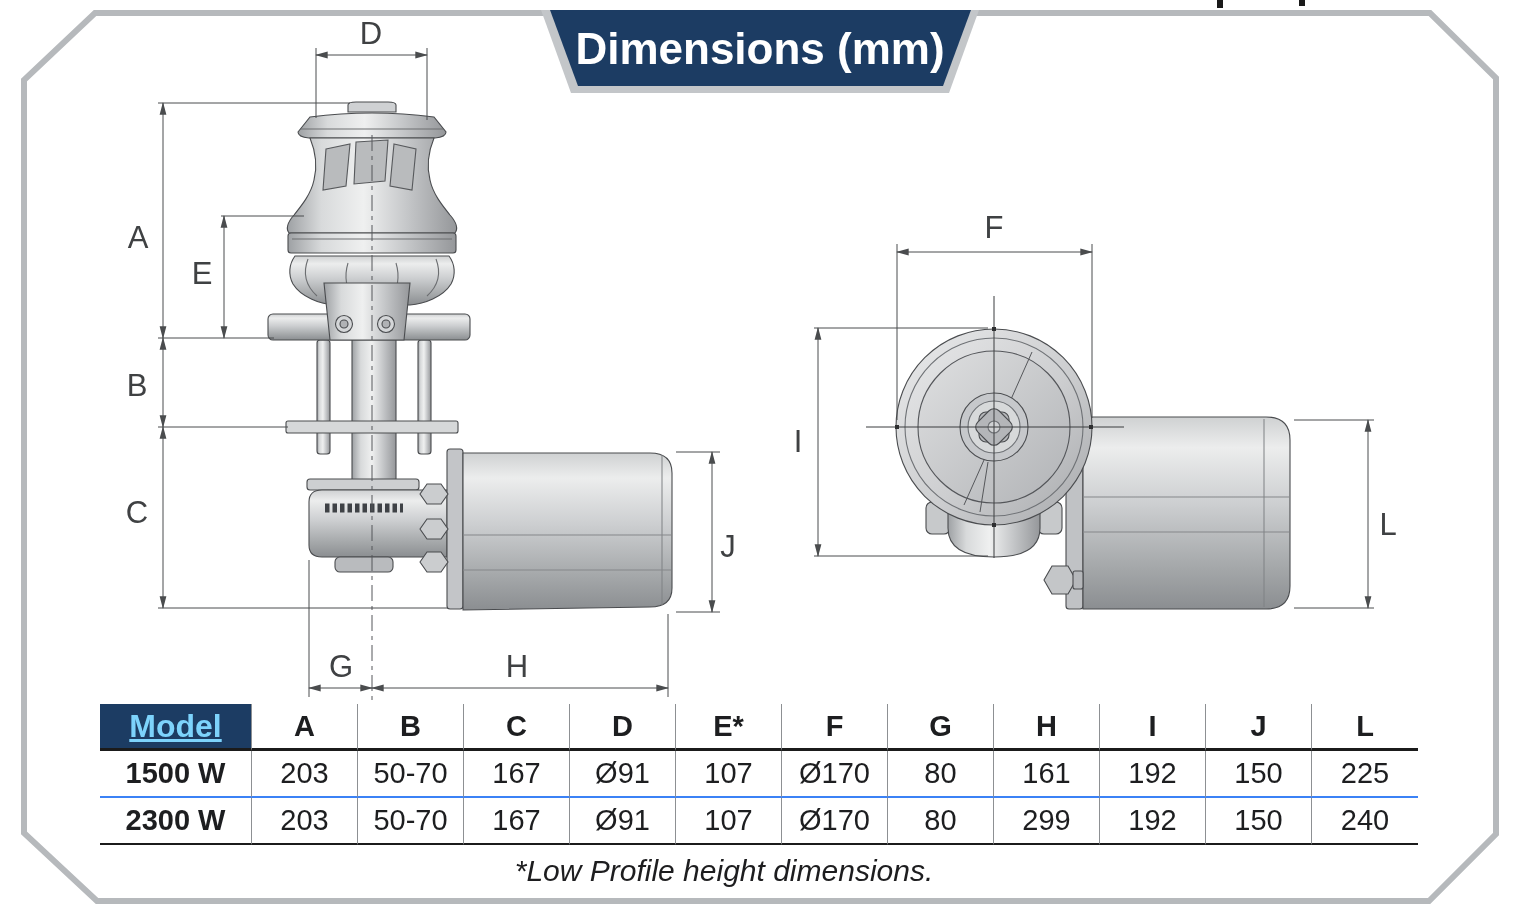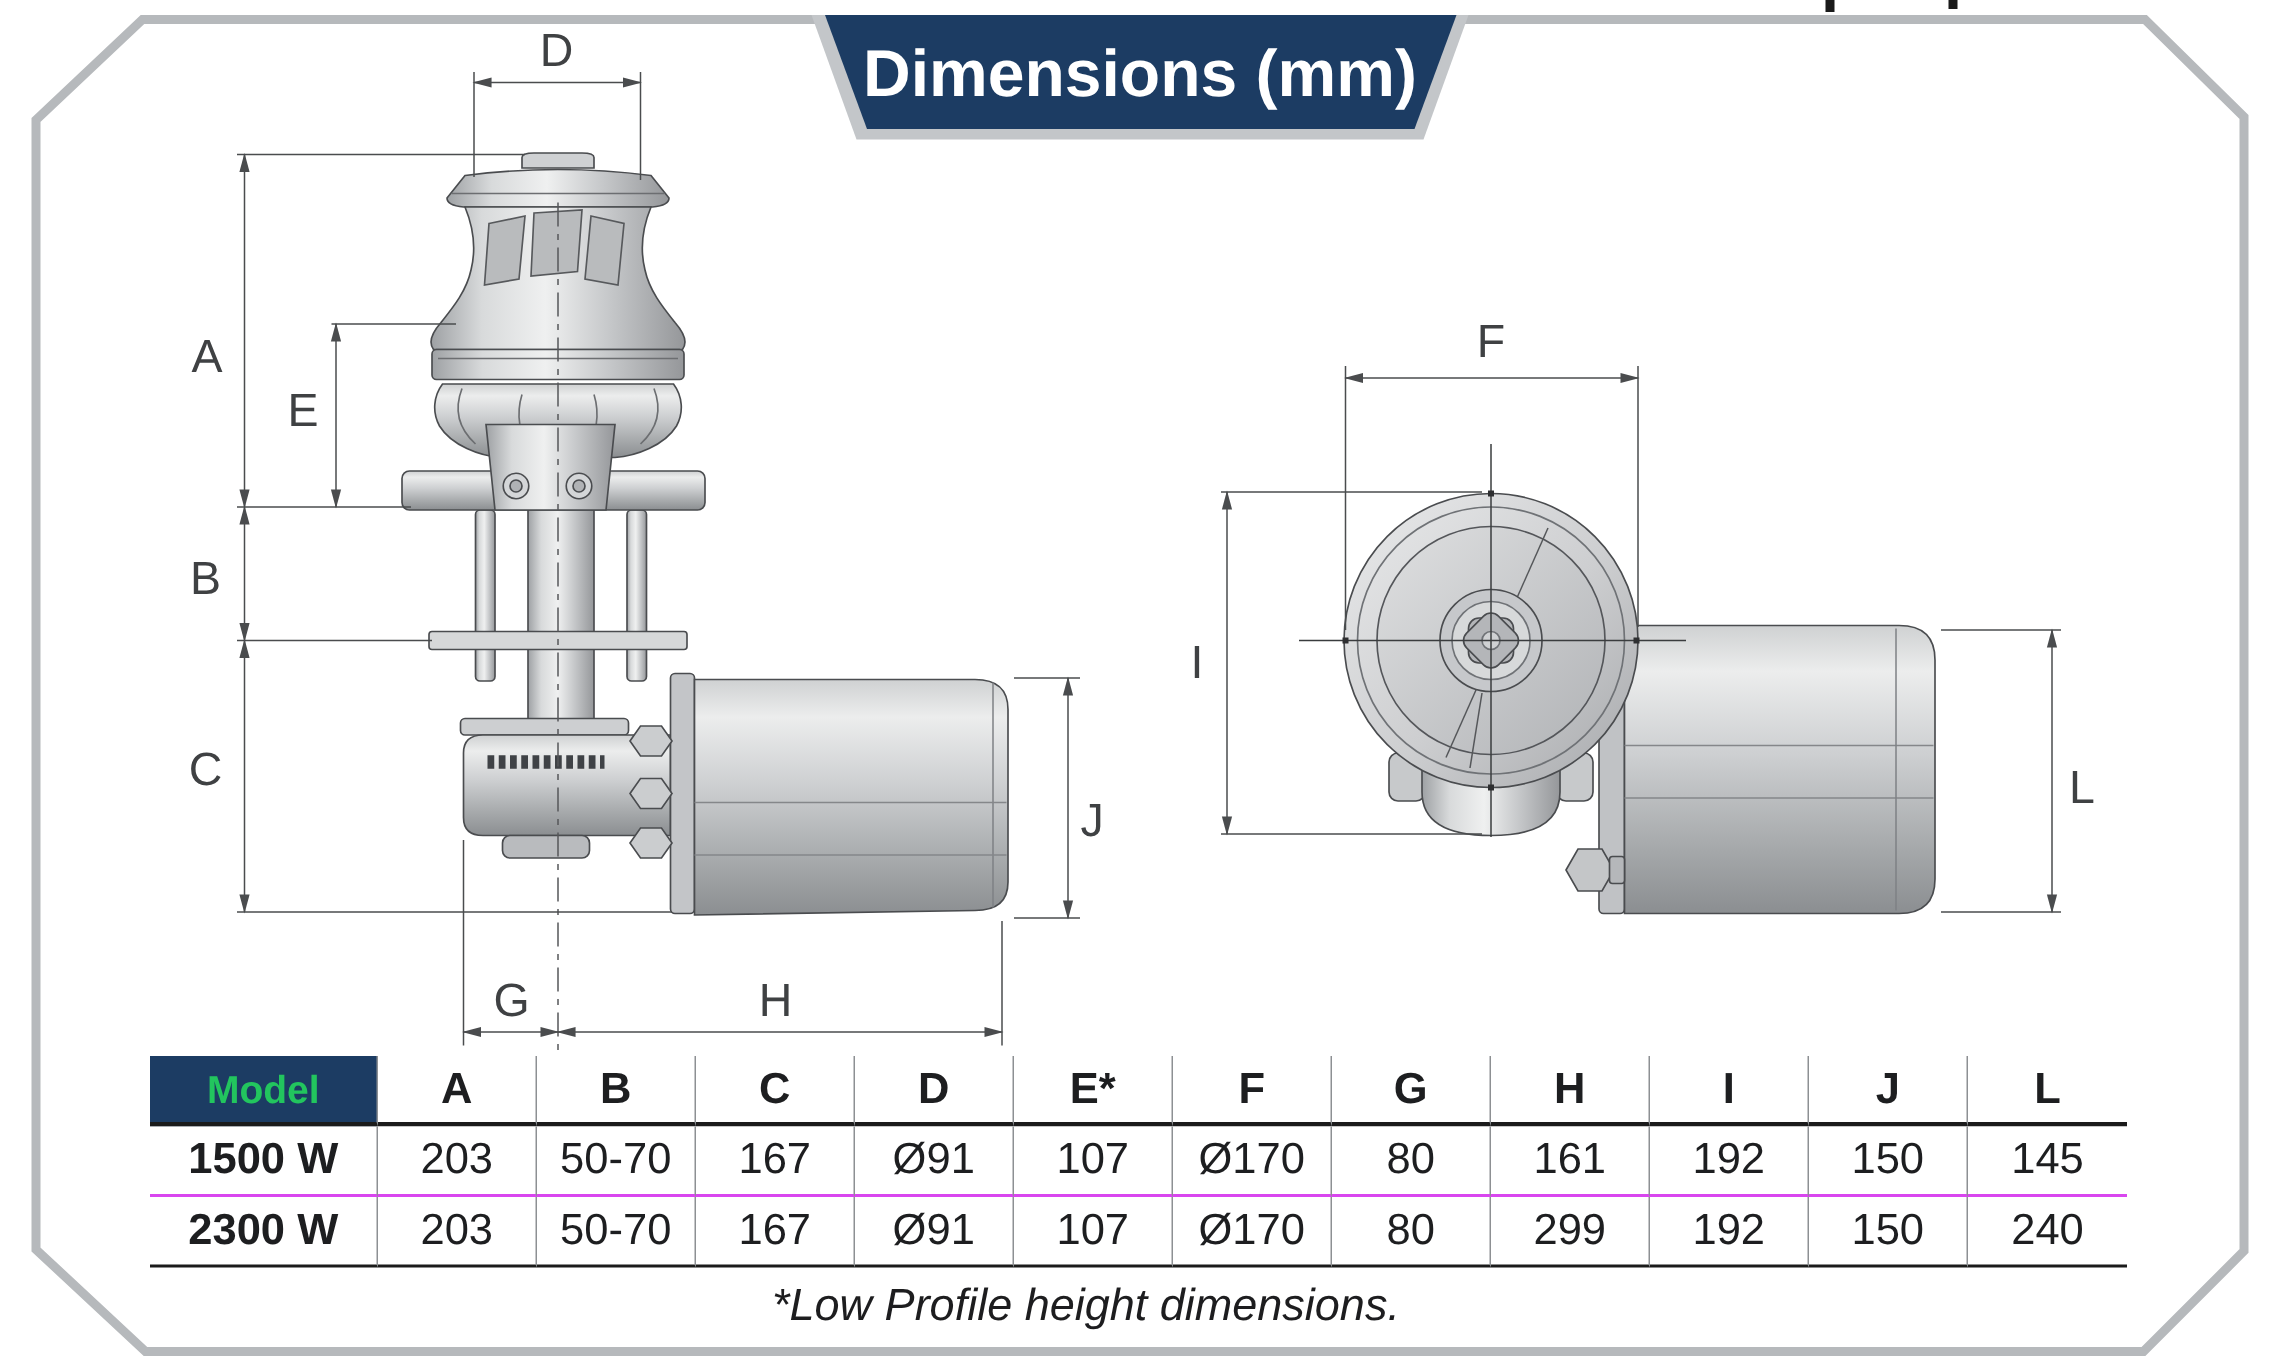--- a/index.html
+++ b/index.html
@@ -7,23 +7,23 @@
   #stage{position:relative;width:1520px;height:914px;}
   #drawing{position:absolute;left:0;top:0;}
 
   
   #dim-table{position:absolute;left:100px;top:704px;width:1318px;
     display:grid;grid-template-columns:152px repeat(11,1fr);grid-auto-rows:47px;}
   .cell{display:flex;align-items:center;justify-content:center;
     font-size:29px;color:#1d1e20;box-sizing:border-box;background:#fff;}
   .vsep{border-right:1.5px solid #8d9093;}
   .hrow{font-weight:bold;border-bottom:3px solid #1b1b1b;}
-  .r1{border-bottom:2px solid #d946ef;}
+  .r1{border-bottom:2px solid #3b82f6;}
   .r2{border-bottom:2.5px solid #1b1b1b;}
-  .model-head{background:#1c3c63;color:#22c55e;font-weight:bold;font-size:26px;}
+  .model-head{background:#1c3c63;color:#7dd3fc;font-weight:bold;font-size:32px;text-decoration:underline;}
   .model-cell{font-weight:bold;}
 
   
   #footnote{position:absolute;left:0;top:854px;width:1448px;text-align:center;
     font-size:30px;font-style:italic;color:#1d1d1f;}
 
   
   .dimlab{font-family:"Liberation Sans",sans-serif;font-size:31px;fill:#3f4143;font-weight:400;}
   .banner-text{font-family:"Liberation Sans",sans-serif;font-size:44px;font-weight:bold;fill:#ffffff;}
 </style>
@@ -240,21 +240,21 @@
   <div class="cell r1 vsep">203</div>
   <div class="cell r1 vsep">50-70</div>
   <div class="cell r1 vsep">167</div>
   <div class="cell r1 vsep">Ø91</div>
   <div class="cell r1 vsep">107</div>
   <div class="cell r1 vsep">Ø170</div>
   <div class="cell r1 vsep">80</div>
   <div class="cell r1 vsep">161</div>
   <div class="cell r1 vsep">192</div>
   <div class="cell r1 vsep">150</div>
-  <div class="cell r1">145</div>
+  <div class="cell r1">225</div>
 
   <div class="cell model-cell vsep r2">2300 W</div>
   <div class="cell r2 vsep">203</div>
   <div class="cell r2 vsep">50-70</div>
   <div class="cell r2 vsep">167</div>
   <div class="cell r2 vsep">Ø91</div>
   <div class="cell r2 vsep">107</div>
   <div class="cell r2 vsep">Ø170</div>
   <div class="cell r2 vsep">80</div>
   <div class="cell r2 vsep">299</div>

